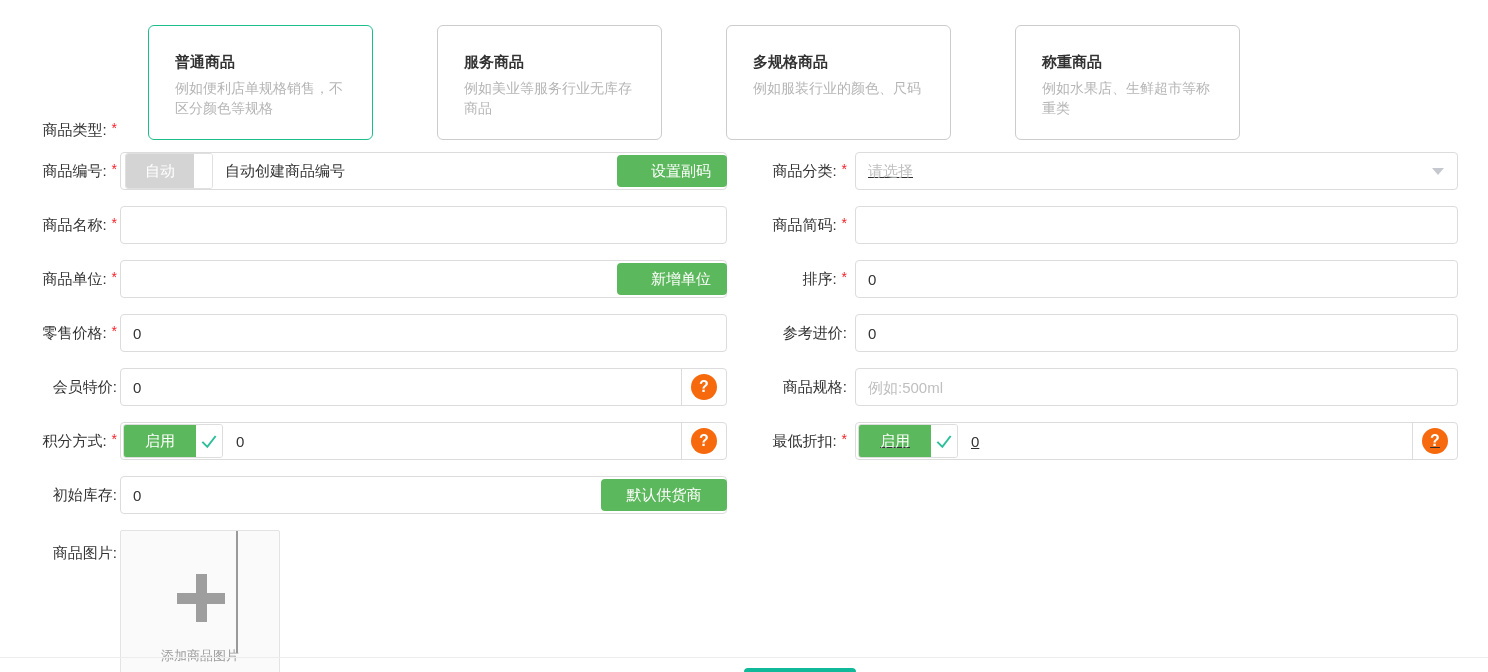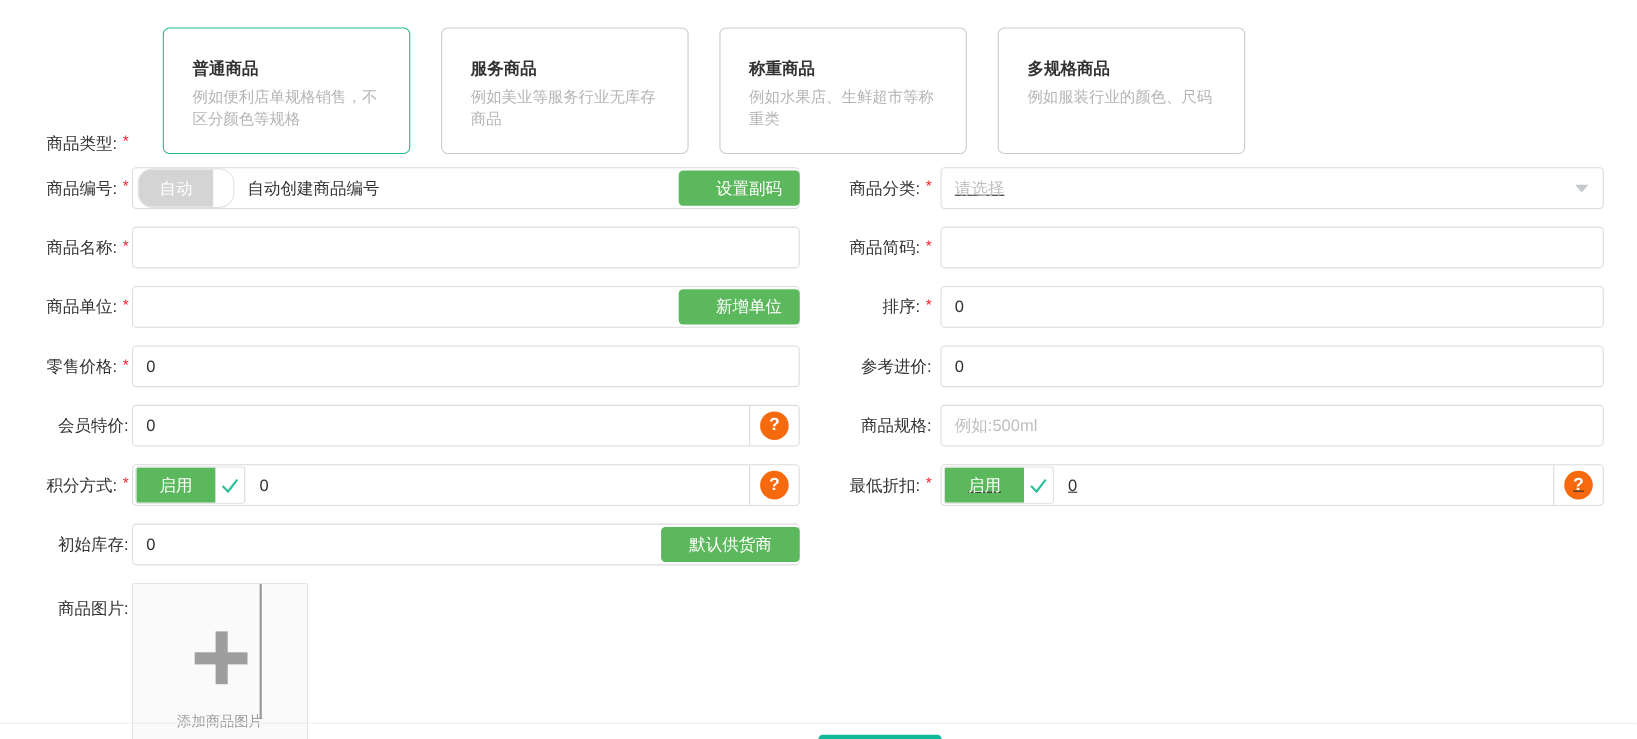--- a/index.html
+++ b/index.html
@@ -14,21 +14,21 @@
   .row.imgrow { align-items:flex-start; margin-bottom:0; }
   .lbl { flex:none; font-size:15px; color:#333; text-align:right; white-space:nowrap; }
   .lbl.l { width:90px; padding-right:3px; }
   .lbl.r { width:128px; padding-right:8px; }
   .req { color:#f5222d; margin-left:5px; font-size:14px; position:relative; top:-2px; }
   .ctl { flex:none; position:relative; }
   .ctl.l { width:607px; }
   .ctl.r { width:603px;text-decoration:underline; }
 
   
-  .cards { display:flex; margin-top:17px; margin-left:28px; }
+  .cards { display:flex; margin-top:17px; margin-left:28px;gap:36px; }
   .card { width:225px; height:115px; border:1px solid #ccc; border-radius:6px;
           margin-right:28px; padding:27px 18px 0 26px; cursor:pointer; background:#fff; }
   .card.selected { border-color:#1ebe8c; }
   .card h4 { font-size:15px; font-weight:bold; color:#333; margin-bottom:6px; }
   .card p  { font-size:14px; color:#b5b5b5; line-height:1.45; }
 
   
   .inp, .box { width:100%; height:38px; border:1px solid #dcdcdc; border-radius:4px;
                background:#fff; font-size:15px; color:#333; padding:0 12px;
                font-family:inherit; outline:none; }
@@ -38,21 +38,21 @@
 
   
   .btn-in { position:absolute; right:0; top:3px; height:32px; border:none; border-radius:4px;
             background:#5cb85c; color:#fff; font-size:15px; padding:0 13px; cursor:pointer;
             font-family:inherit; }
   .btn-in.w110 { width:110px;padding-left:31px; }
   .btn-in.w126 { width:126px; }
 
   
   .auto-toggle { position:absolute; left:5px; top:1px; height:36px; display:flex;
-                 border:1px solid #e0e0e0; border-radius:14px; overflow:hidden; cursor:pointer; z-index:2; }
+                 border:1px solid #e0e0e0; border-radius:3px; overflow:hidden; cursor:pointer; z-index:2; }
   .auto-toggle .track { width:68px; background:#d4d4d4; color:#fff; font-size:15px;
                         display:flex; align-items:center; justify-content:center; }
   .auto-toggle .knob  { width:18px; background:#fff; }
 
   
   .en-toggle { flex:none; margin-left:2px; height:34px; display:flex;
                border:1px solid #ddd; border-radius:3px; overflow:hidden; cursor:pointer; }
   .en-toggle .track { width:72px; background:#5cb85c; color:#fff; font-size:15px;
                       display:flex; align-items:center; justify-content:center; }
   .en-toggle .knob  { width:26px; background:#fff; display:flex; align-items:center; justify-content:center; }
@@ -100,26 +100,26 @@
     <div class="cards">
       <div class="card selected">
         <h4>普通商品</h4>
         <p>例如便利店单规格销售，不区分颜色等规格</p>
       </div>
       <div class="card">
         <h4>服务商品</h4>
         <p>例如美业等服务行业无库存商品</p>
       </div>
       <div class="card">
+        <h4>多规格商品</h4>
+        <p>例如服装行业的颜色、尺码</p>
+      </div>
+      <div class="card">
         <h4>称重商品</h4>
         <p>例如水果店、生鲜超市等称重类</p>
-      </div>
-      <div class="card">
-        <h4>多规格商品</h4>
-        <p>例如服装行业的颜色、尺码</p>
       </div>
     </div>
   </div>
 
   <div class="row">
     <div class="lbl l"><span>商品编号:</span><span class="req">*</span></div>
     <div class="ctl l">
       <div class="auto-toggle">
         <span class="track">自动</span>
         <span class="knob"></span>

